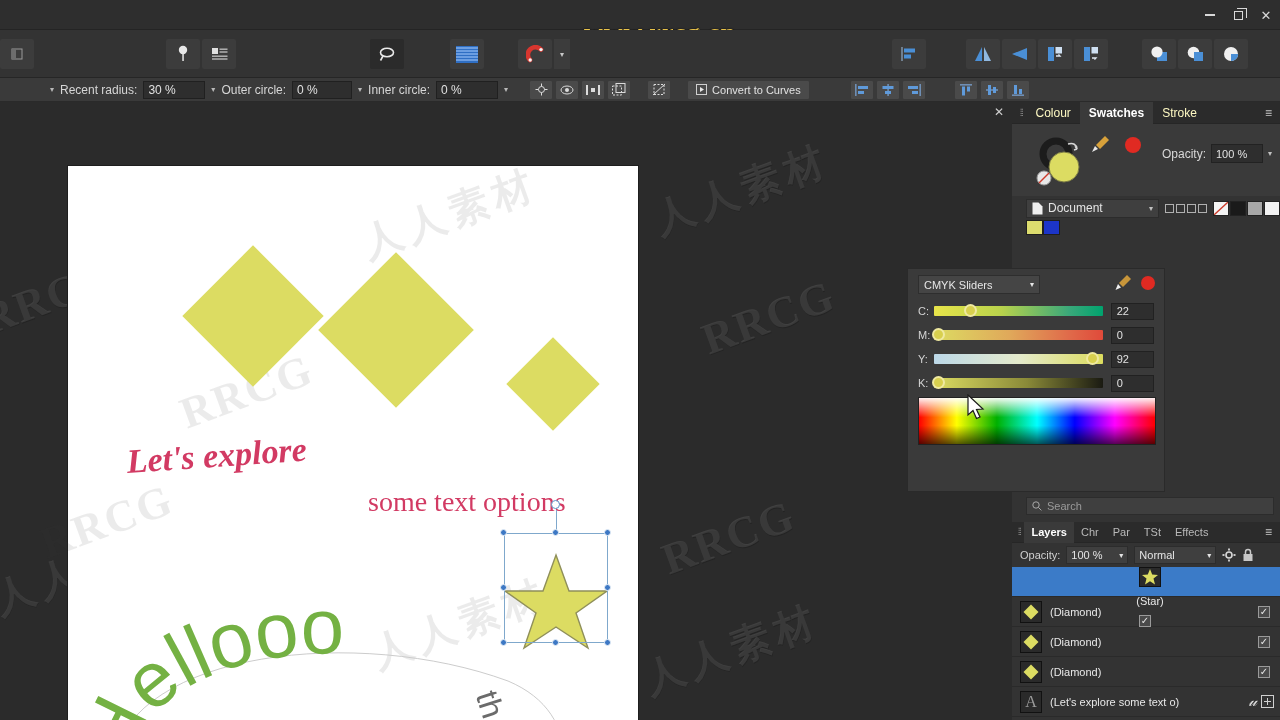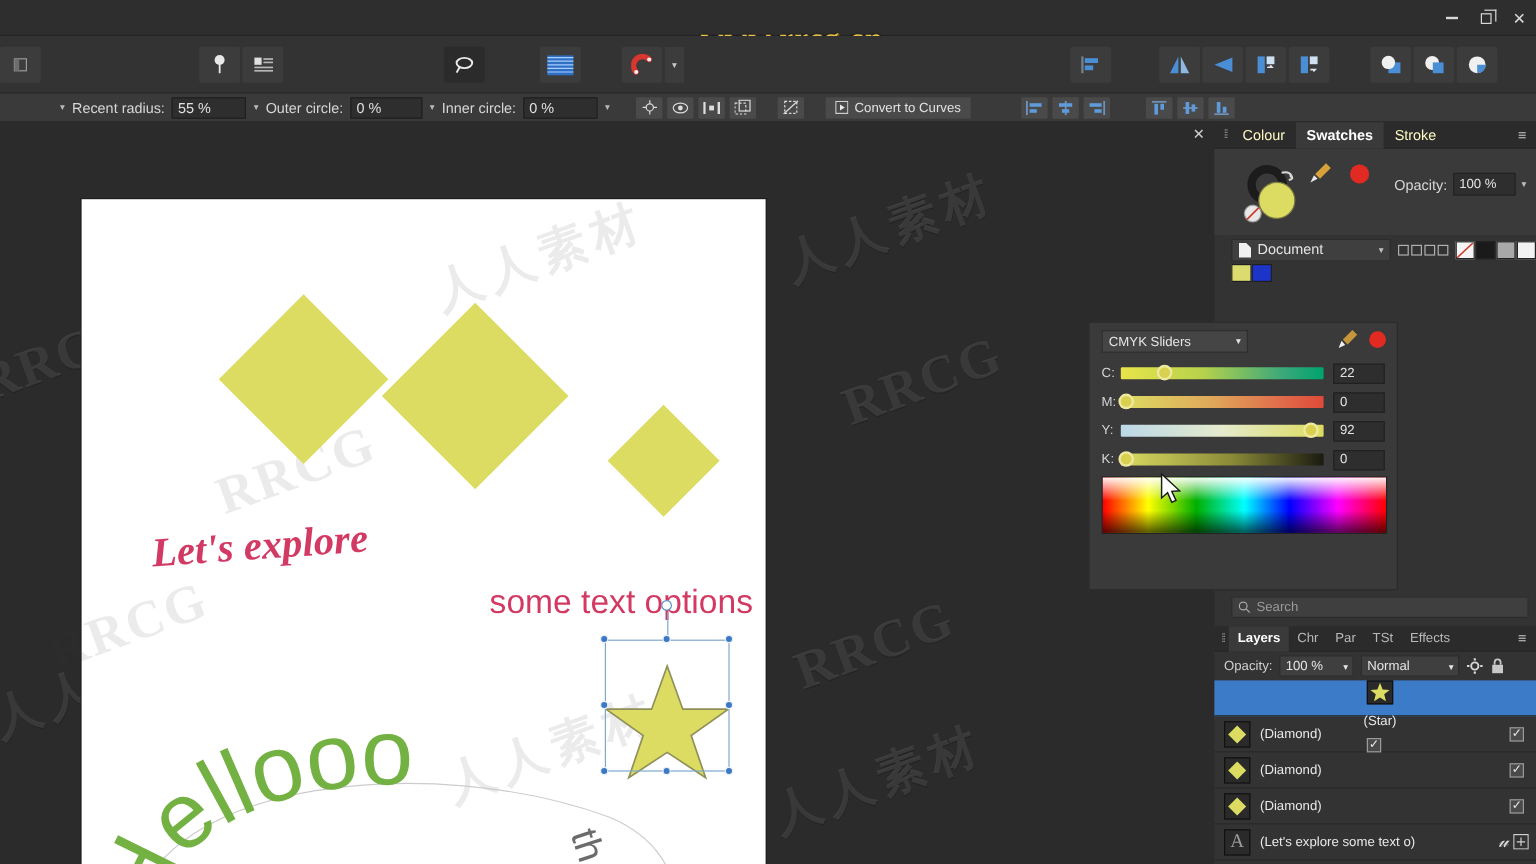--- a/index.html
+++ b/index.html
@@ -99,23 +99,22 @@
 
   .diamond { position: absolute; transform: rotate(45deg); }
   .txt-script {
     position: absolute;
     font-family: "Liberation Serif", serif;
     font-style: italic; font-weight: bold;
     white-space: nowrap;
   }
   .txt-serif {
     position: absolute;
-    font-family: Liberation Sans, sans-serif;
+    font-family: Liberation Serif, serif;
     white-space: nowrap;
-    margin-left: 40px;
   }
 
   
   .sel-box { position: absolute; border: 1px solid #7fa8cc; }
   .handle {
     position: absolute; width: 7px; height: 7px; border-radius: 50%;
     background: #3d78c4; border: 1px solid #e8f0f8;
   }
   .rot-stem { position: absolute; width: 1px; background: #7fa8cc; }
   .rot-knob {
@@ -387,21 +386,21 @@
         </svg>
       </div>
     </div>
   </div>
 
   <div class="ctxbar">
     <div style="width:44px"></div>
     <div class="ctx-field">
       <span class="ctx-caret">▾</span>
       <span class="ctx-label">Recent radius:</span>
-      <span class="ctx-input" style="width:62px">55 %</span>
+      <span class="ctx-input" style="width:62px">30 %</span>
     </div>
     <div class="ctx-field">
       <span class="ctx-caret">▾</span>
       <span class="ctx-label">Outer circle:</span>
       <span class="ctx-input" style="width:60px">0 %</span>
     </div>
     <div class="ctx-field">
       <span class="ctx-caret">▾</span>
       <span class="ctx-label">Inner circle:</span>
       <span class="ctx-input" style="width:62px">0 %</span>

